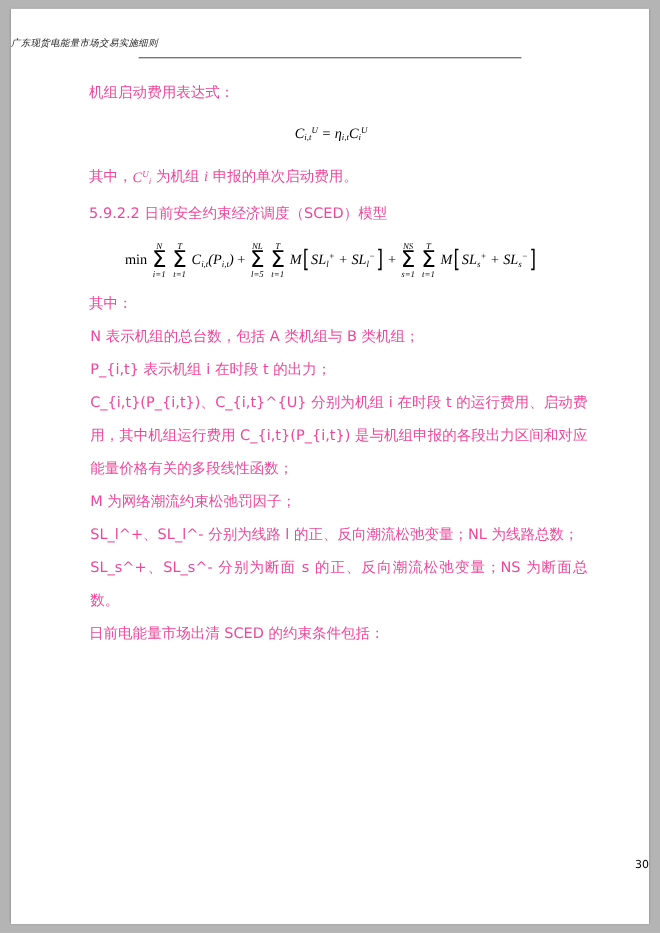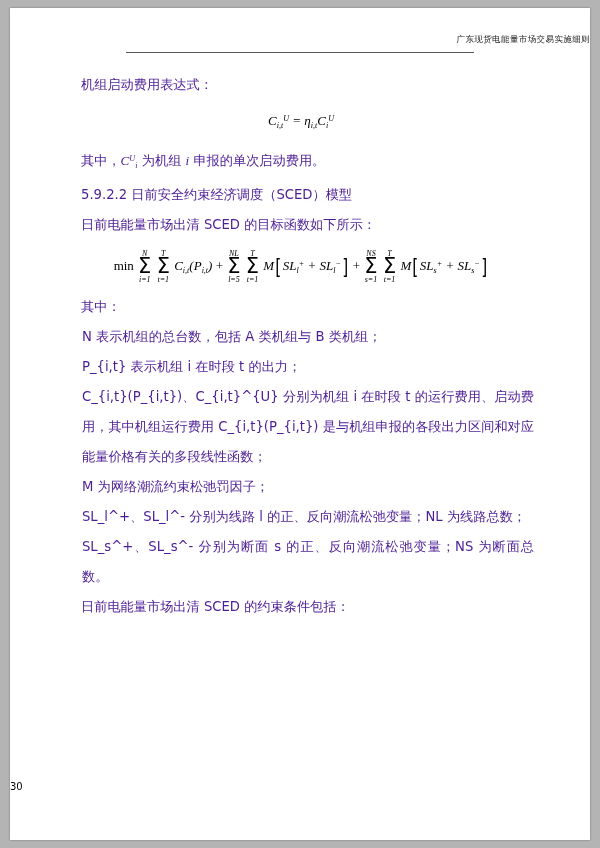--- a/index.html
+++ b/index.html
@@ -21,45 +21,46 @@
     height: 832px;
     background: #ffffff;
     box-sizing: border-box;
     box-shadow: 0 0 2px rgba(0,0,0,0.35);
   }
   .header {
     position: absolute;
     top: 26px;
     left: 0;
     width: 100%;
-    text-align: right;
+    text-align: left;
     font-family: "DejaVu Sans", sans-serif;
     font-size: 8.5px;
     color: #1a1a1a;
     letter-spacing: 0.4px;
+    font-style: italic;
   }
   .header-rule {
     position: absolute;
     top: 44px;
     left: 116px;
     width: 348px;
     height: 1px;
     background: #555;
   }
   .content {
     position: absolute;
     left: 58px;
     top: 62px;
     width: 466px;
   }
   .para {
     font-family: "DejaVu Sans", sans-serif;
     font-size: 13.2px;
     line-height: 30px;
-    color: #4c1d95;
+    color: #ec4899;
     margin: 0;
     text-align: justify;
   }
   .indent2 { text-indent: 13px; }
   .indent-blk { padding-left: 14px; }
   .formula {
     text-align: center;
     font-family: "Liberation Serif", serif;
     font-style: italic;
     font-size: 13px;
@@ -123,21 +124,21 @@
   }
   .inline-math {
     font-family: "Liberation Serif", serif;
     font-style: italic;
   }
   .pagenum {
     position: absolute;
     bottom: 48px;
     left: 0;
     width: 100%;
-    text-align: left;
+    text-align: right;
     font-family: "DejaVu Sans", sans-serif;
     font-size: 10px;
     color: #000;
   }
 </style>
 </head>
 <body>
 
 <div class="page">
 
@@ -151,21 +152,20 @@
     <div class="formula formula-1">
       <span class="inline-math"><span class="mi">C</span><sub>i,t</sub><sup>U</sup> = <span class="mi">η</span><sub>i,t</sub><span class="mi">C</span><sub>i</sub><sup>U</sup></span>
     </div>
 
     <p class="para indent2">
       <span>其中，</span><span class="inline-math"><span>C</span><sup>U</sup><sub>i</sub></span>&nbsp;<span>为机组</span>&nbsp;<span class="inline-math">i</span>&nbsp;<span>申报的单次启动费用。</span>
     </p>
 
     <p class="para indent2">5.9.2.2 日前安全约束经济调度（SCED）模型</p>
 
-    <p class="para indent2">日前电能量市场出清 SCED 的目标函数如下所示：</p>
 
     <div class="formula-big">
       <span class="mr">min</span>
       <span class="sigma-grp"><span class="sigma-top">N</span><span class="sigma-chr">Σ</span><span class="sigma-bot">i=1</span></span>
       <span class="sigma-grp"><span class="sigma-top">T</span><span class="sigma-chr">Σ</span><span class="sigma-bot">t=1</span></span>
       <span class="inline-math"><span class="mi">C</span><sub>i,t</sub>(<span class="mi">P</span><sub>i,t</sub>)</span>
       <span class="mr">+</span>
       <span class="sigma-grp"><span class="sigma-top">NL</span><span class="sigma-chr">Σ</span><span class="sigma-bot">l=5</span></span>
       <span class="sigma-grp"><span class="sigma-top">T</span><span class="sigma-chr">Σ</span><span class="sigma-bot">t=1</span></span>
       <span class="inline-math"><span class="mi">M</span></span><span class="brk">[</span><span class="inline-math"><span class="mi">SL</span><sub>l</sub><sup>+</sup> + <span class="mi">SL</span><sub>l</sub><sup>−</sup></span><span class="brk">]</span>

